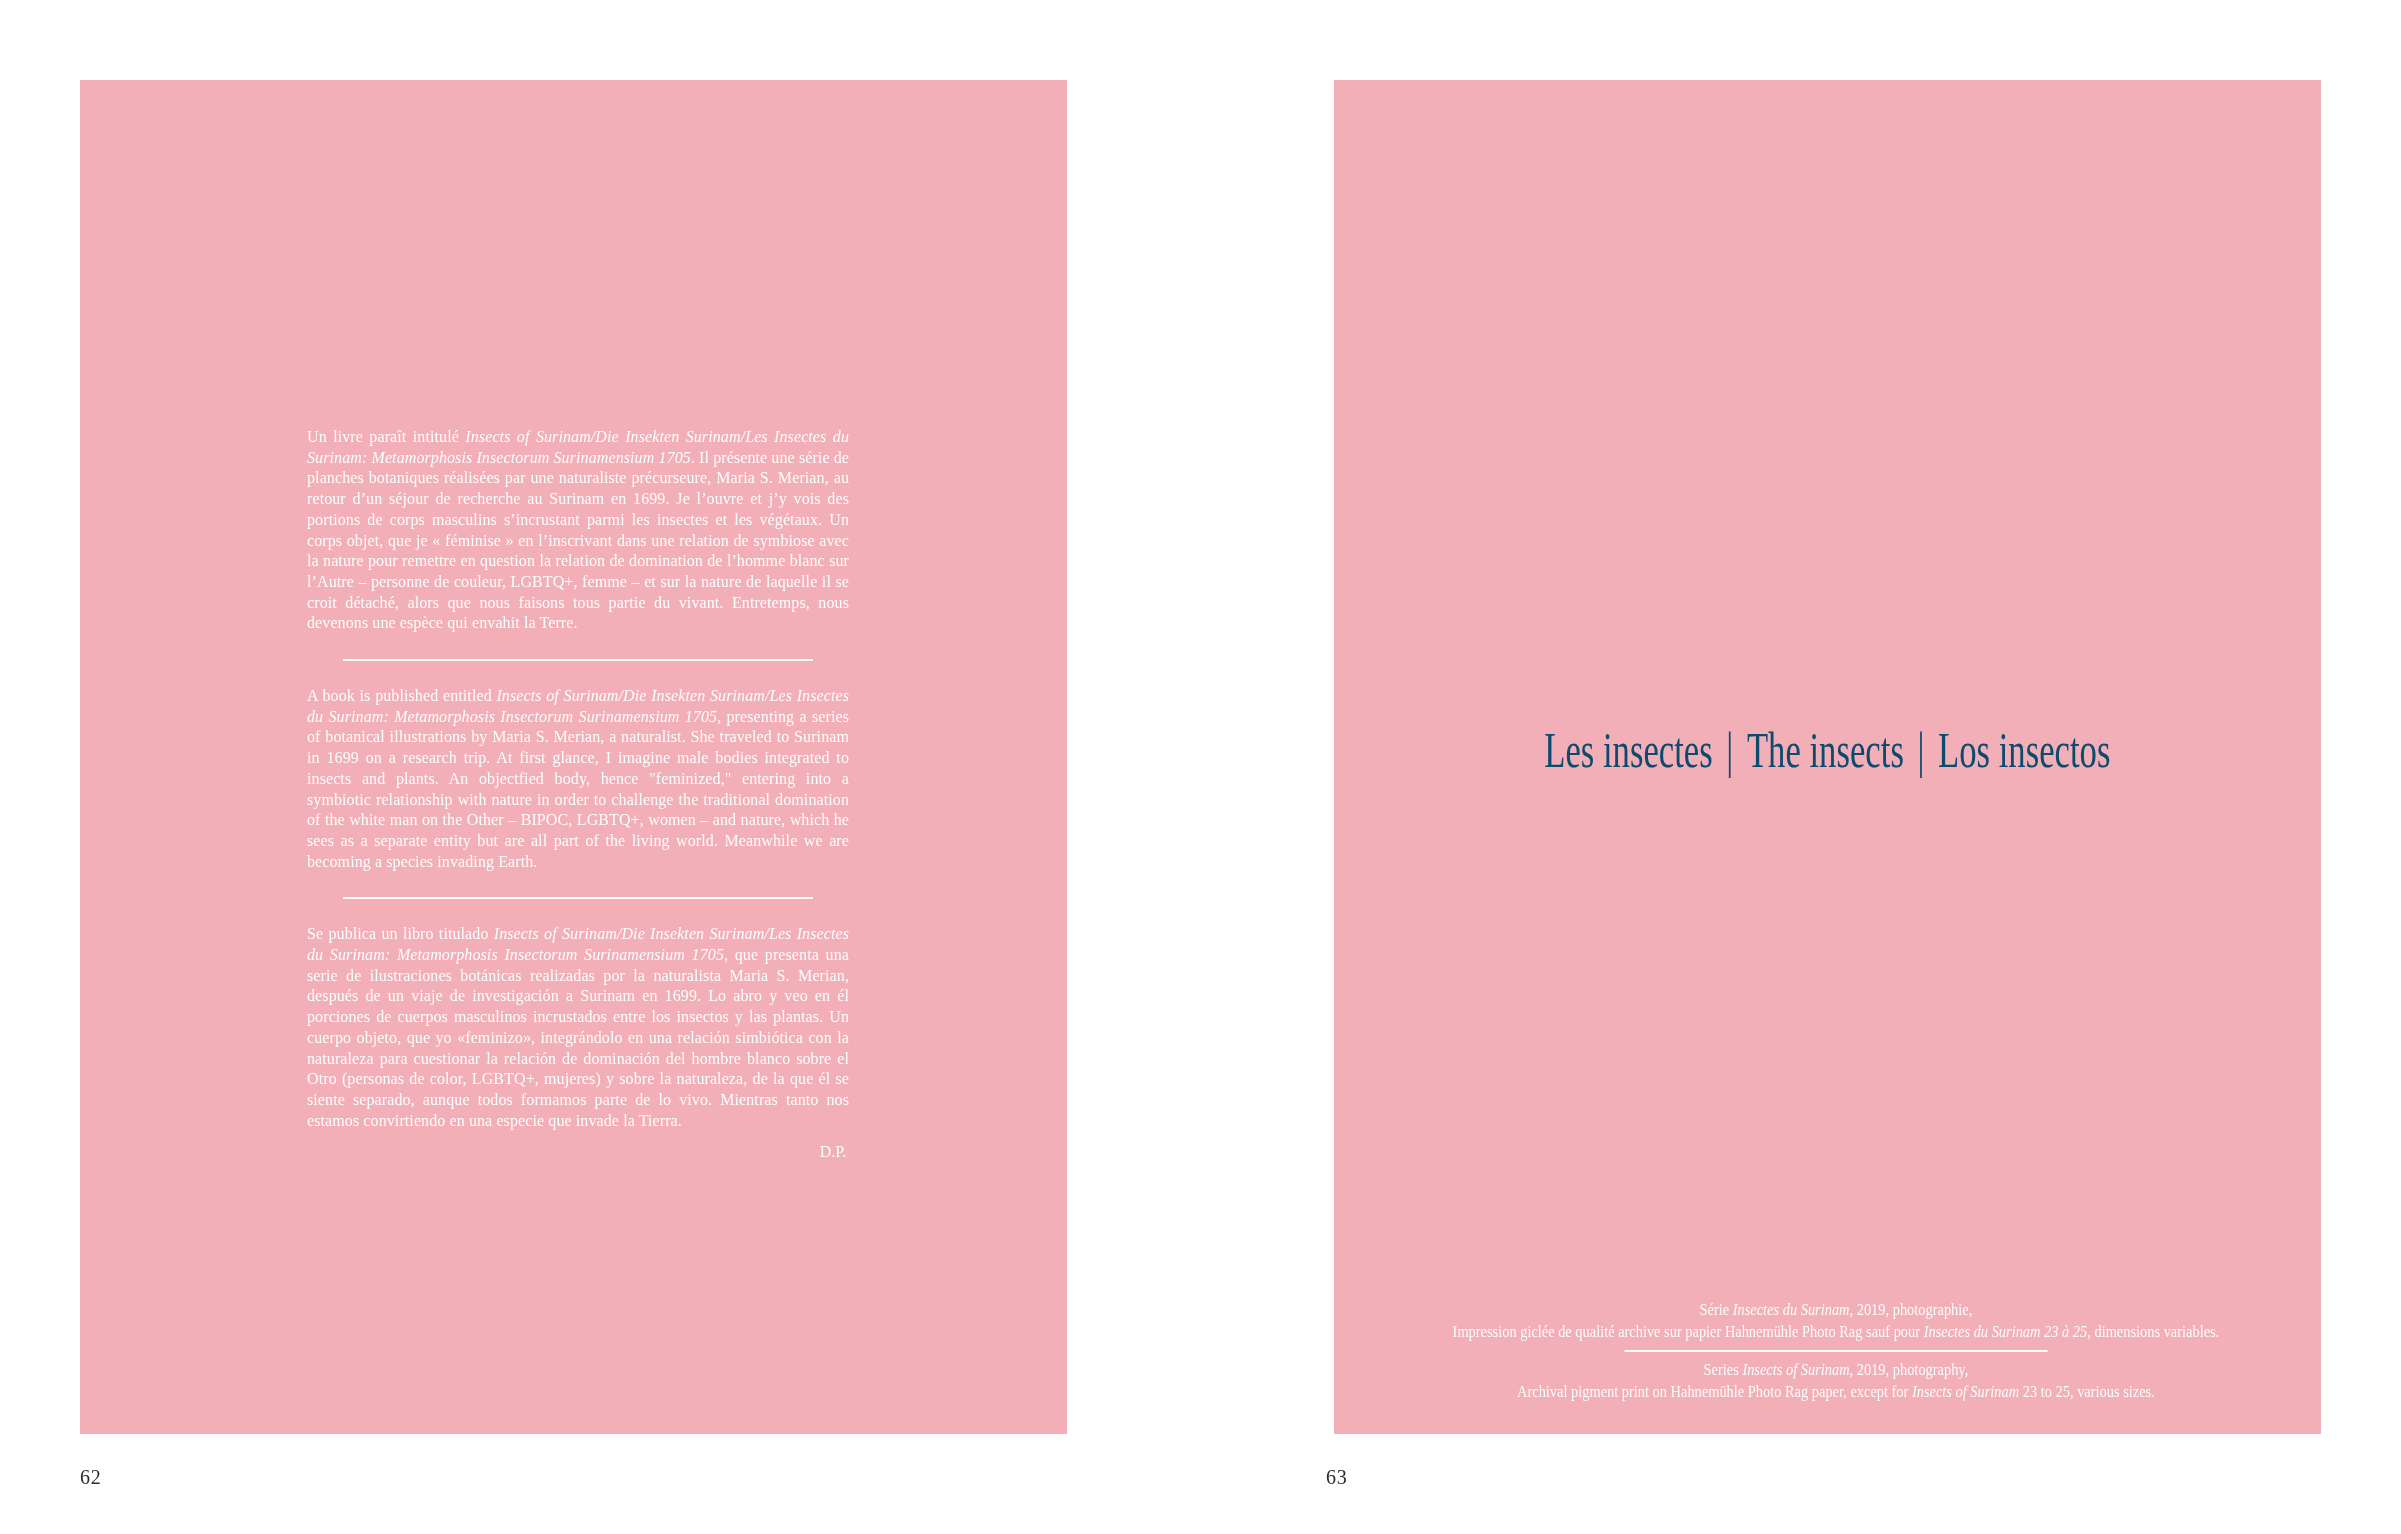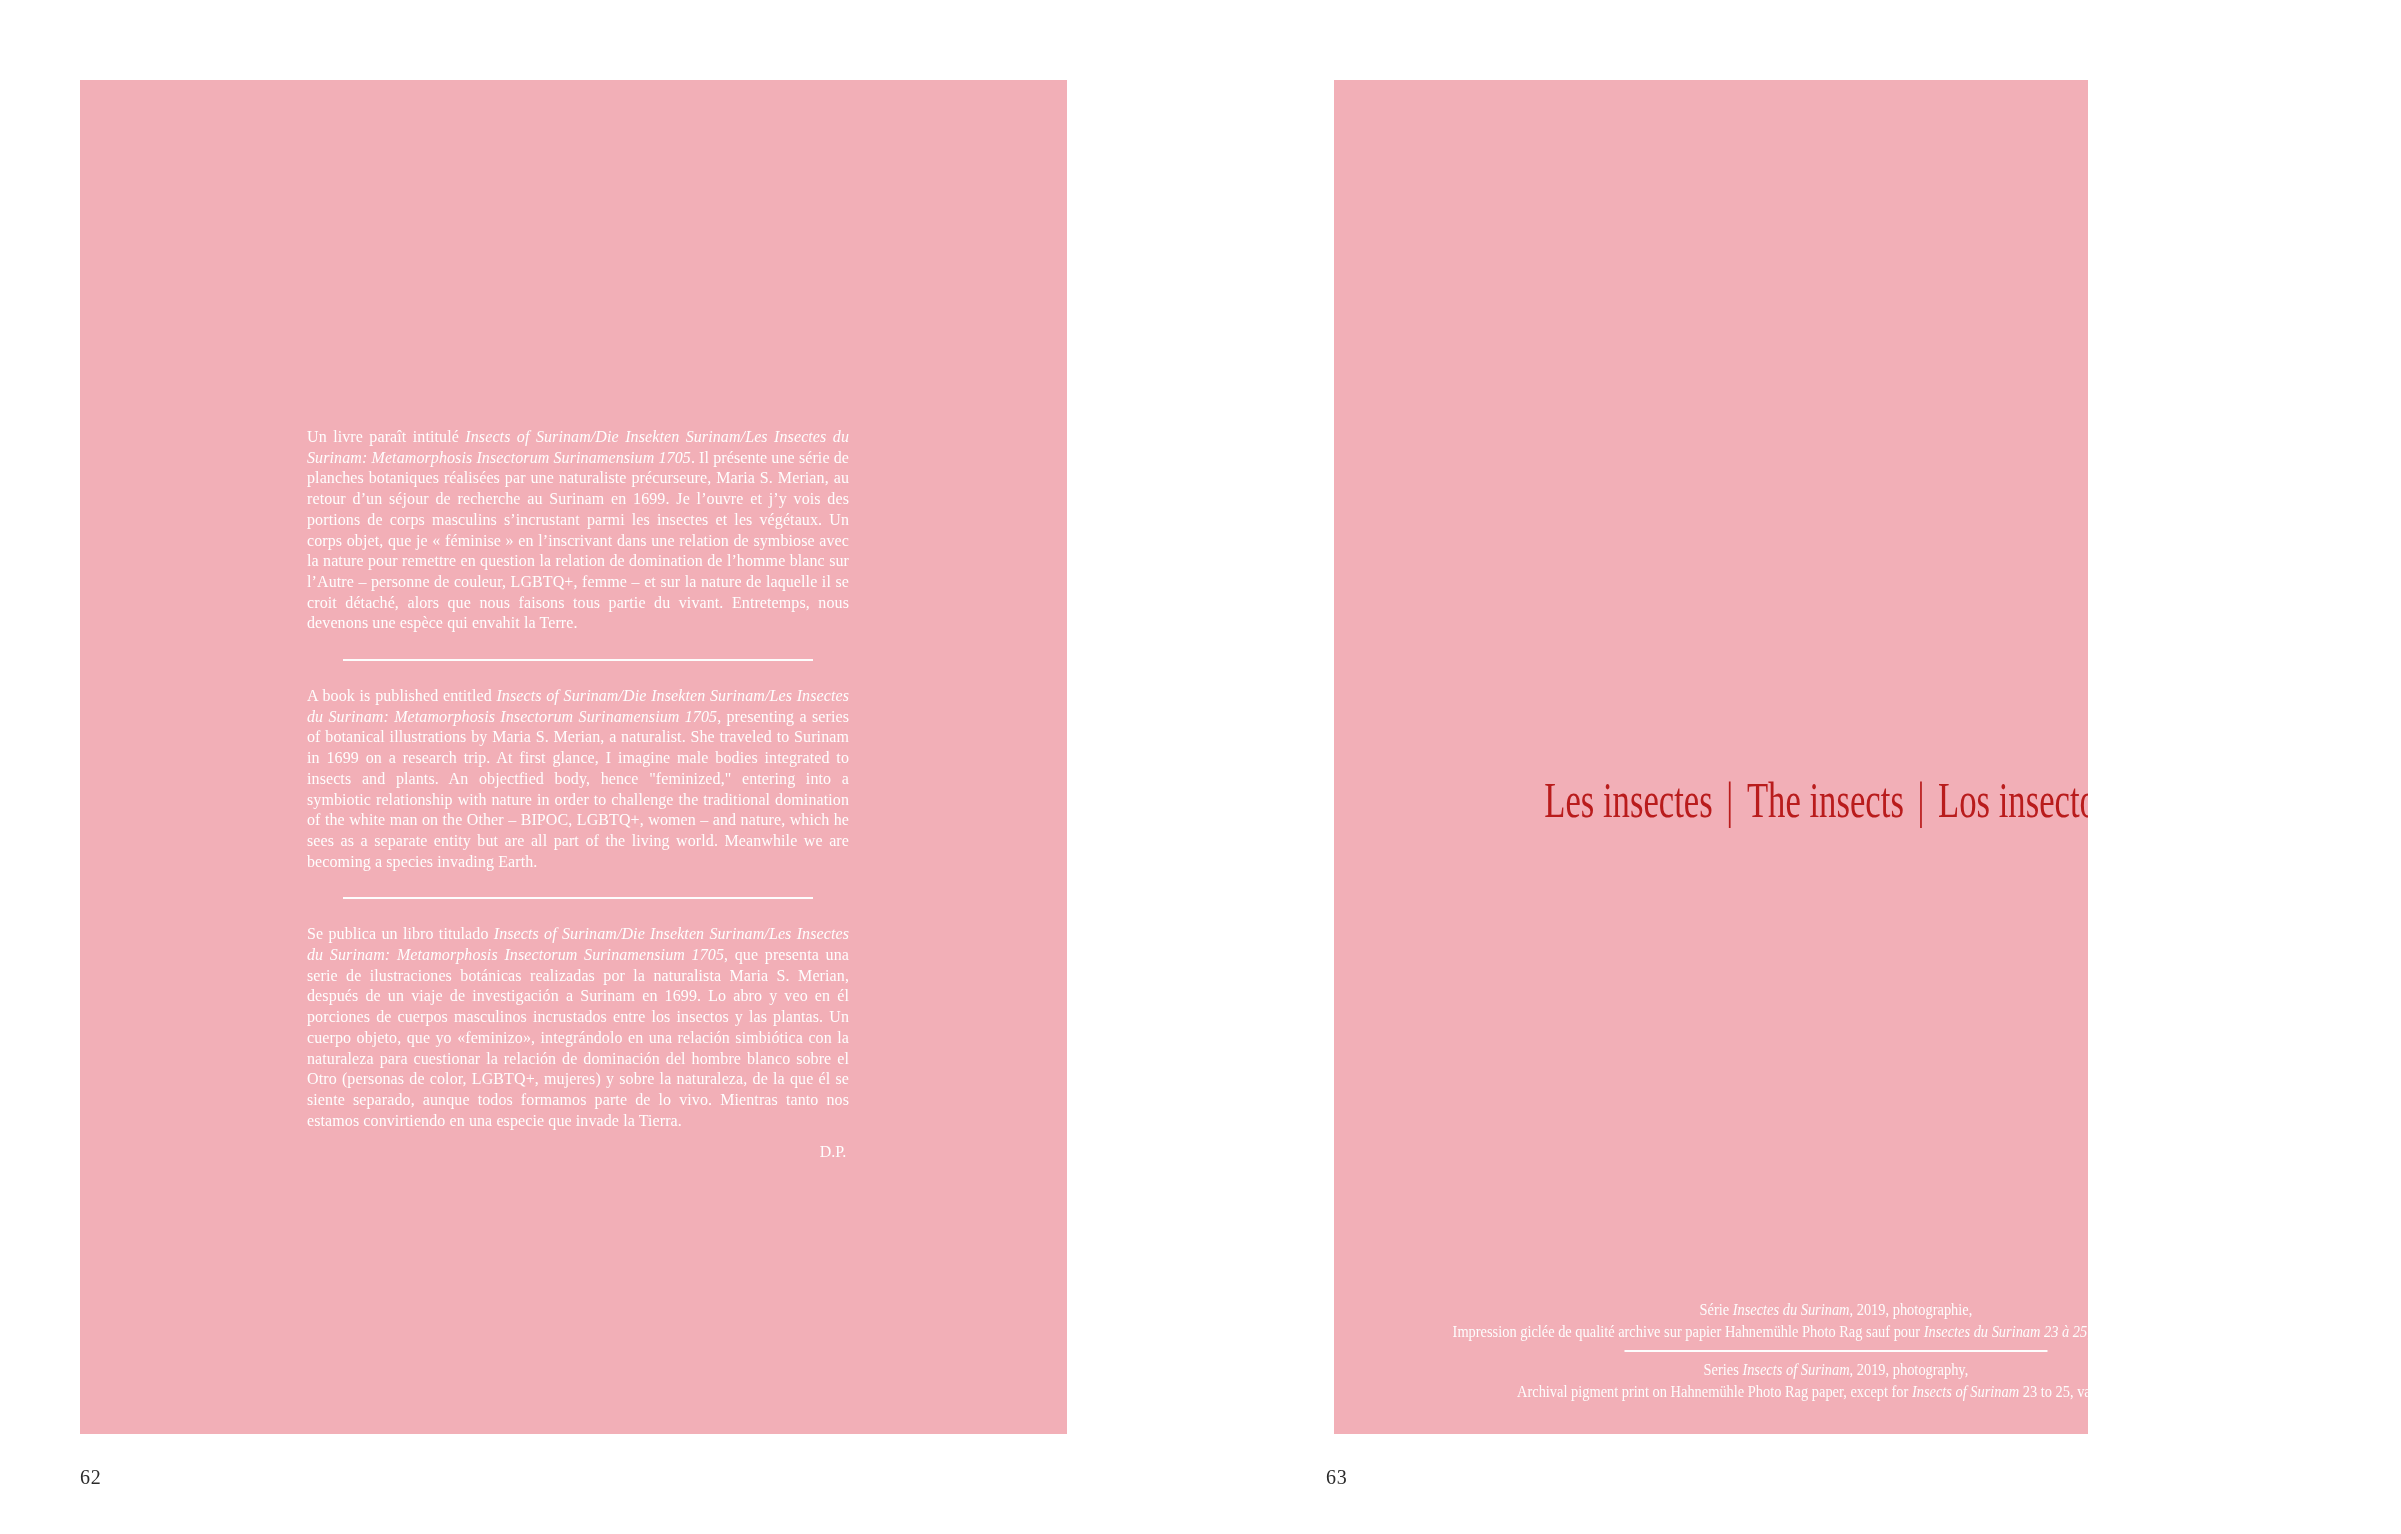--- a/index.html
+++ b/index.html
@@ -3,21 +3,21 @@
 <meta charset="utf-8">
 <style>
   html, body { margin: 0; padding: 0; }
   body {
     width: 2401px; height: 1534px;
     background: #ffffff;
     font-family: "Liberation Serif", serif;
   }
   .spread {
     position: relative;
-    width: 2088px; height: 1534px;
+    width: 2401px; height: 1534px;
     background: #ffffff;
     overflow: hidden;
   }
   .page {
     position: absolute;
     top: 80px;
     width: 987px; height: 1354px;
     background: #F2AFB7;
   }
   .page-left  { left: 80px; }
@@ -46,24 +46,24 @@
   .signature {
     margin-top: 12px;
     font-size: 16px;
     text-align: right;
     padding-right: 2.7px;
   }
 
   
   .title-row {
     position: absolute;
-    top: 684px; left: 0;
+    top: 634px; left: 0;
     width: 100%;
     text-align: center;
-    color: #b91c1c;
+    color: #0c4a6e;
     font-size: 51px;
     line-height: 73px;
     white-space: nowrap;
   }
   .title-squeeze {
     display: inline-block;
     transform: scaleX(0.68);
     transform-origin: 50% 50%;
   }
   .title-bar {

